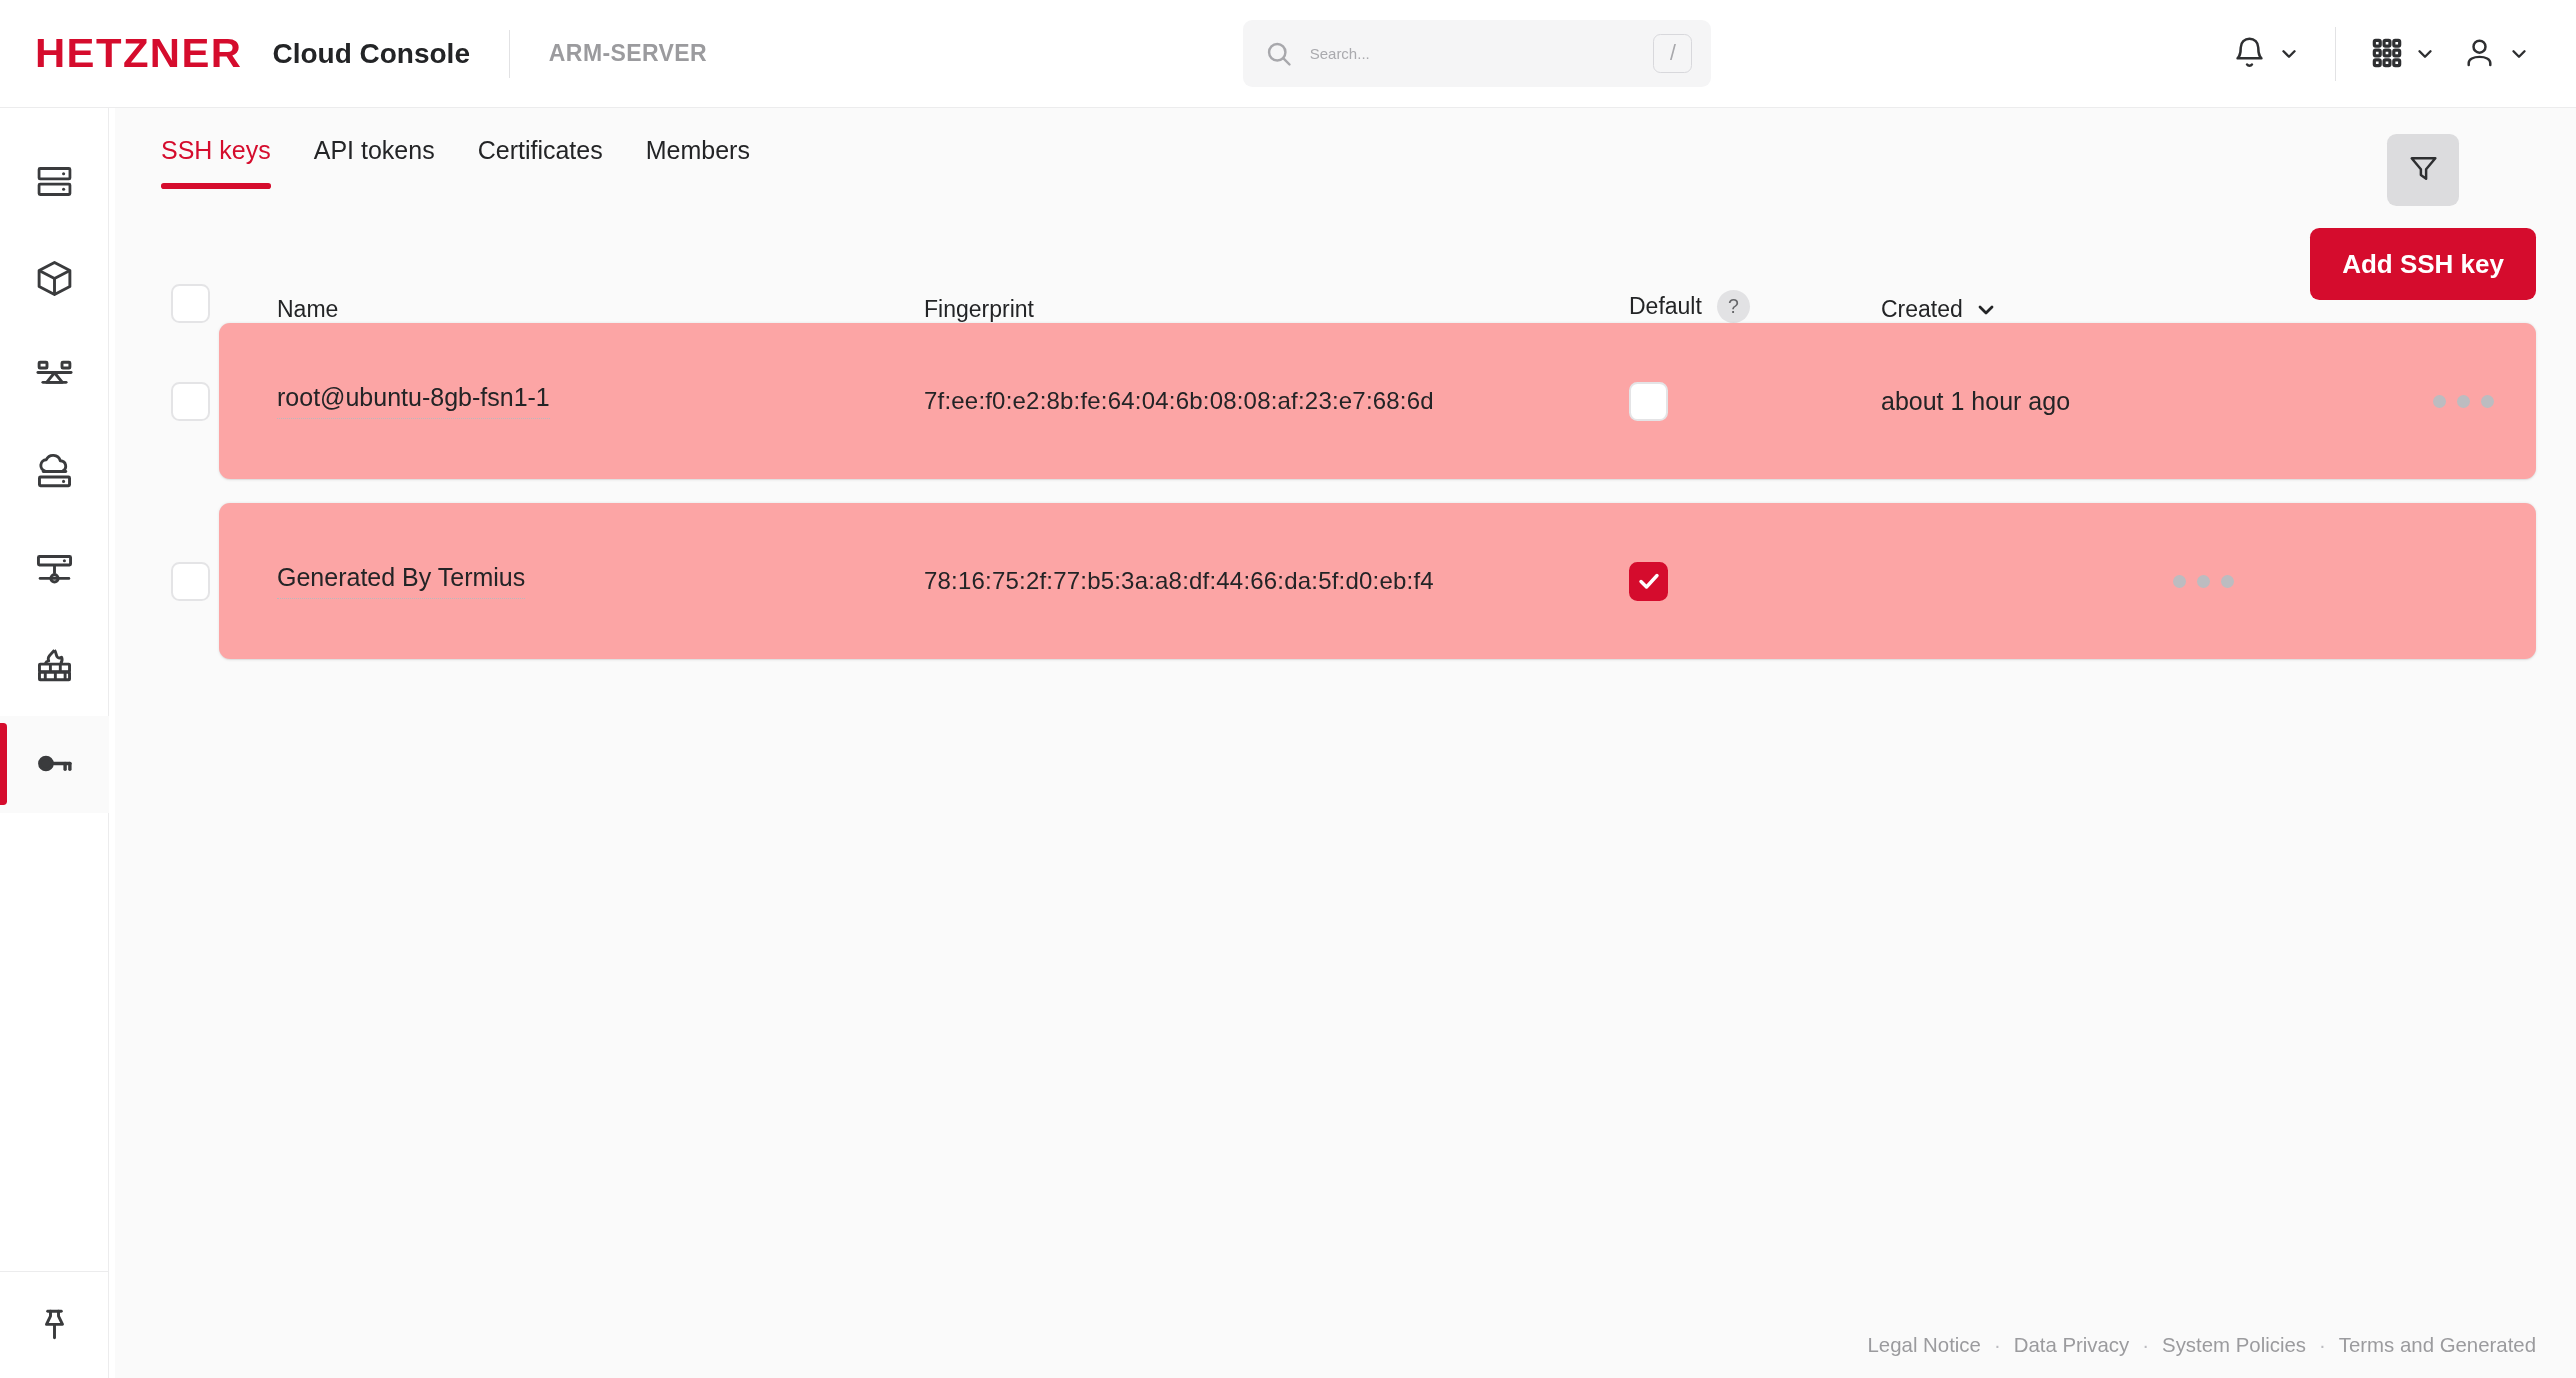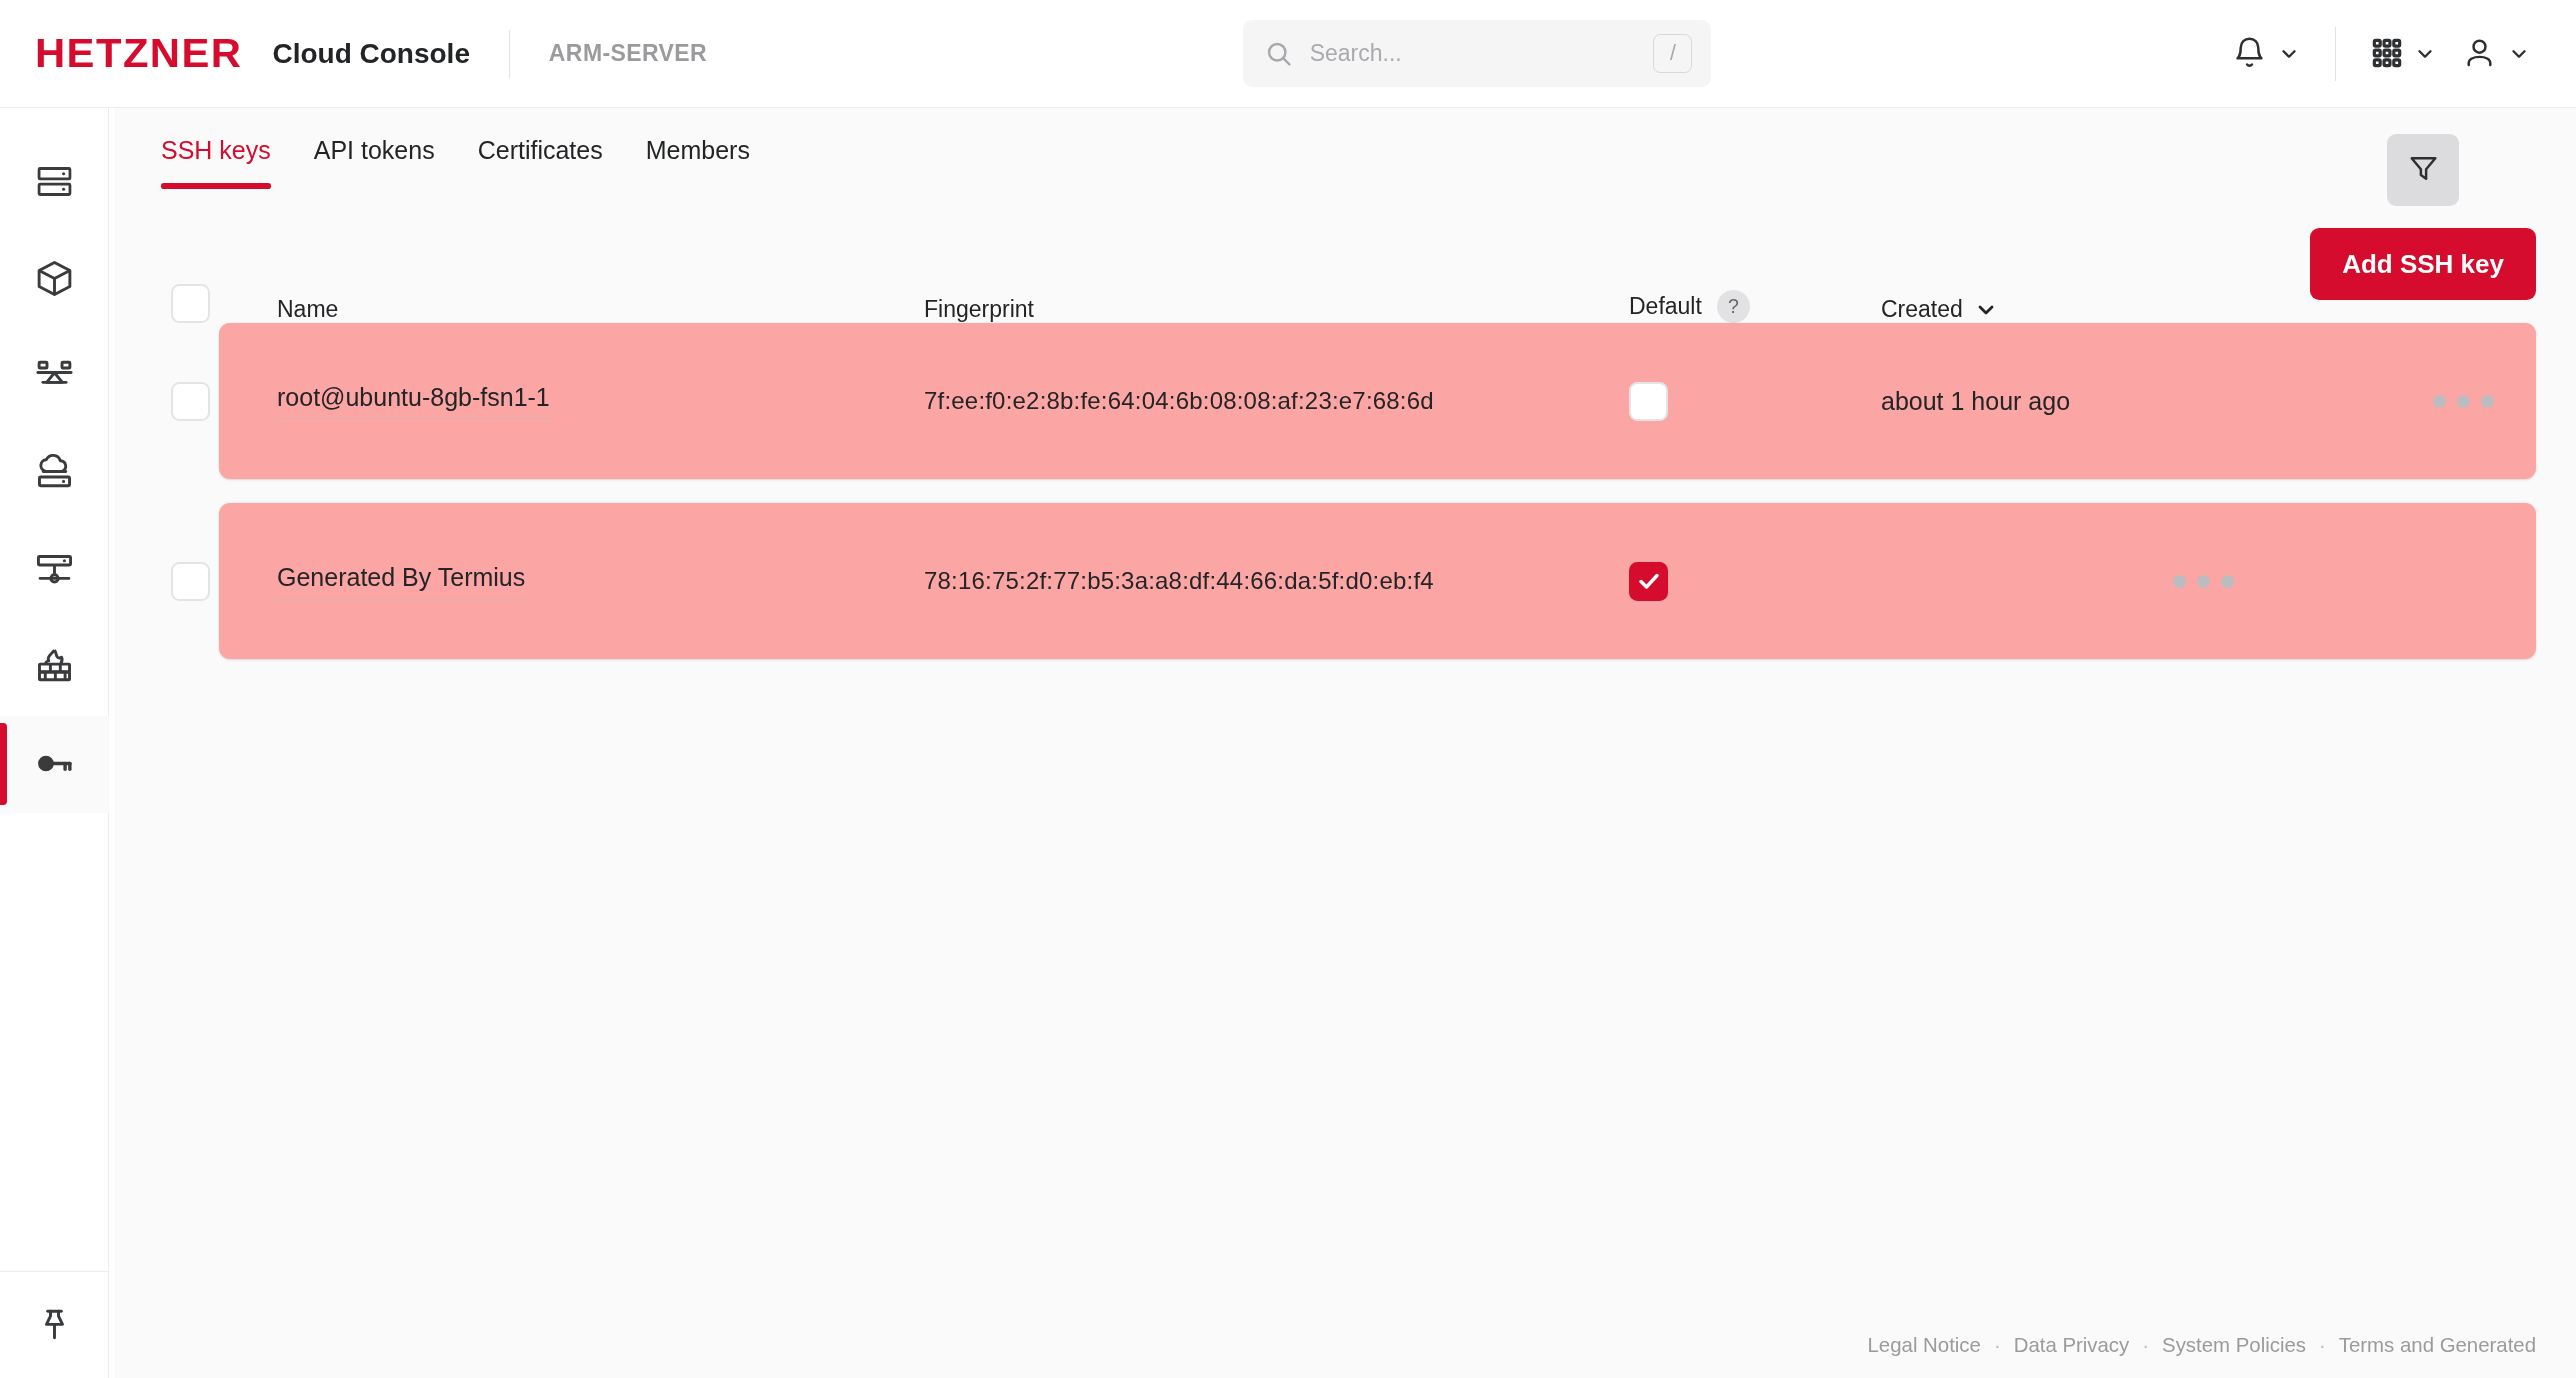--- a/index.html
+++ b/index.html
@@ -40,21 +40,21 @@
   .search-box {
     position: absolute; left: 1243px; top: 20.4px;
     width: 468px; height: 67px;
     background: #f5f5f6; border-radius: 9.3px;
     display: flex; align-items: center; padding: 0 18.6px 0 22px;
   }
   .search-icon { width: 28px; height: 28px; flex: 0 0 28px; color: #a8a8ac; }
   .search-input {
     flex: 1; border: 0; outline: 0; background: transparent;
     font-family: "Liberation Sans", sans-serif;
-    font-size: 23px; color: #5a5a5e; padding-left: 16.7px;
+    font-size: 15px; color: #5a5a5e; padding-left: 16.7px;
   }
   .search-input::placeholder { color: #aaaaae; }
   .slash-key {
     width: 39px; height: 39px; border: 1.9px solid #d8d8dc; border-radius: 7.4px;
     display: flex; align-items: center; justify-content: center;
     font-size: 21.3px; color: #a8a8ac;
   }
 
   .hdr-right {
     position: absolute; right: 33px; top: 0; height: 108px;

